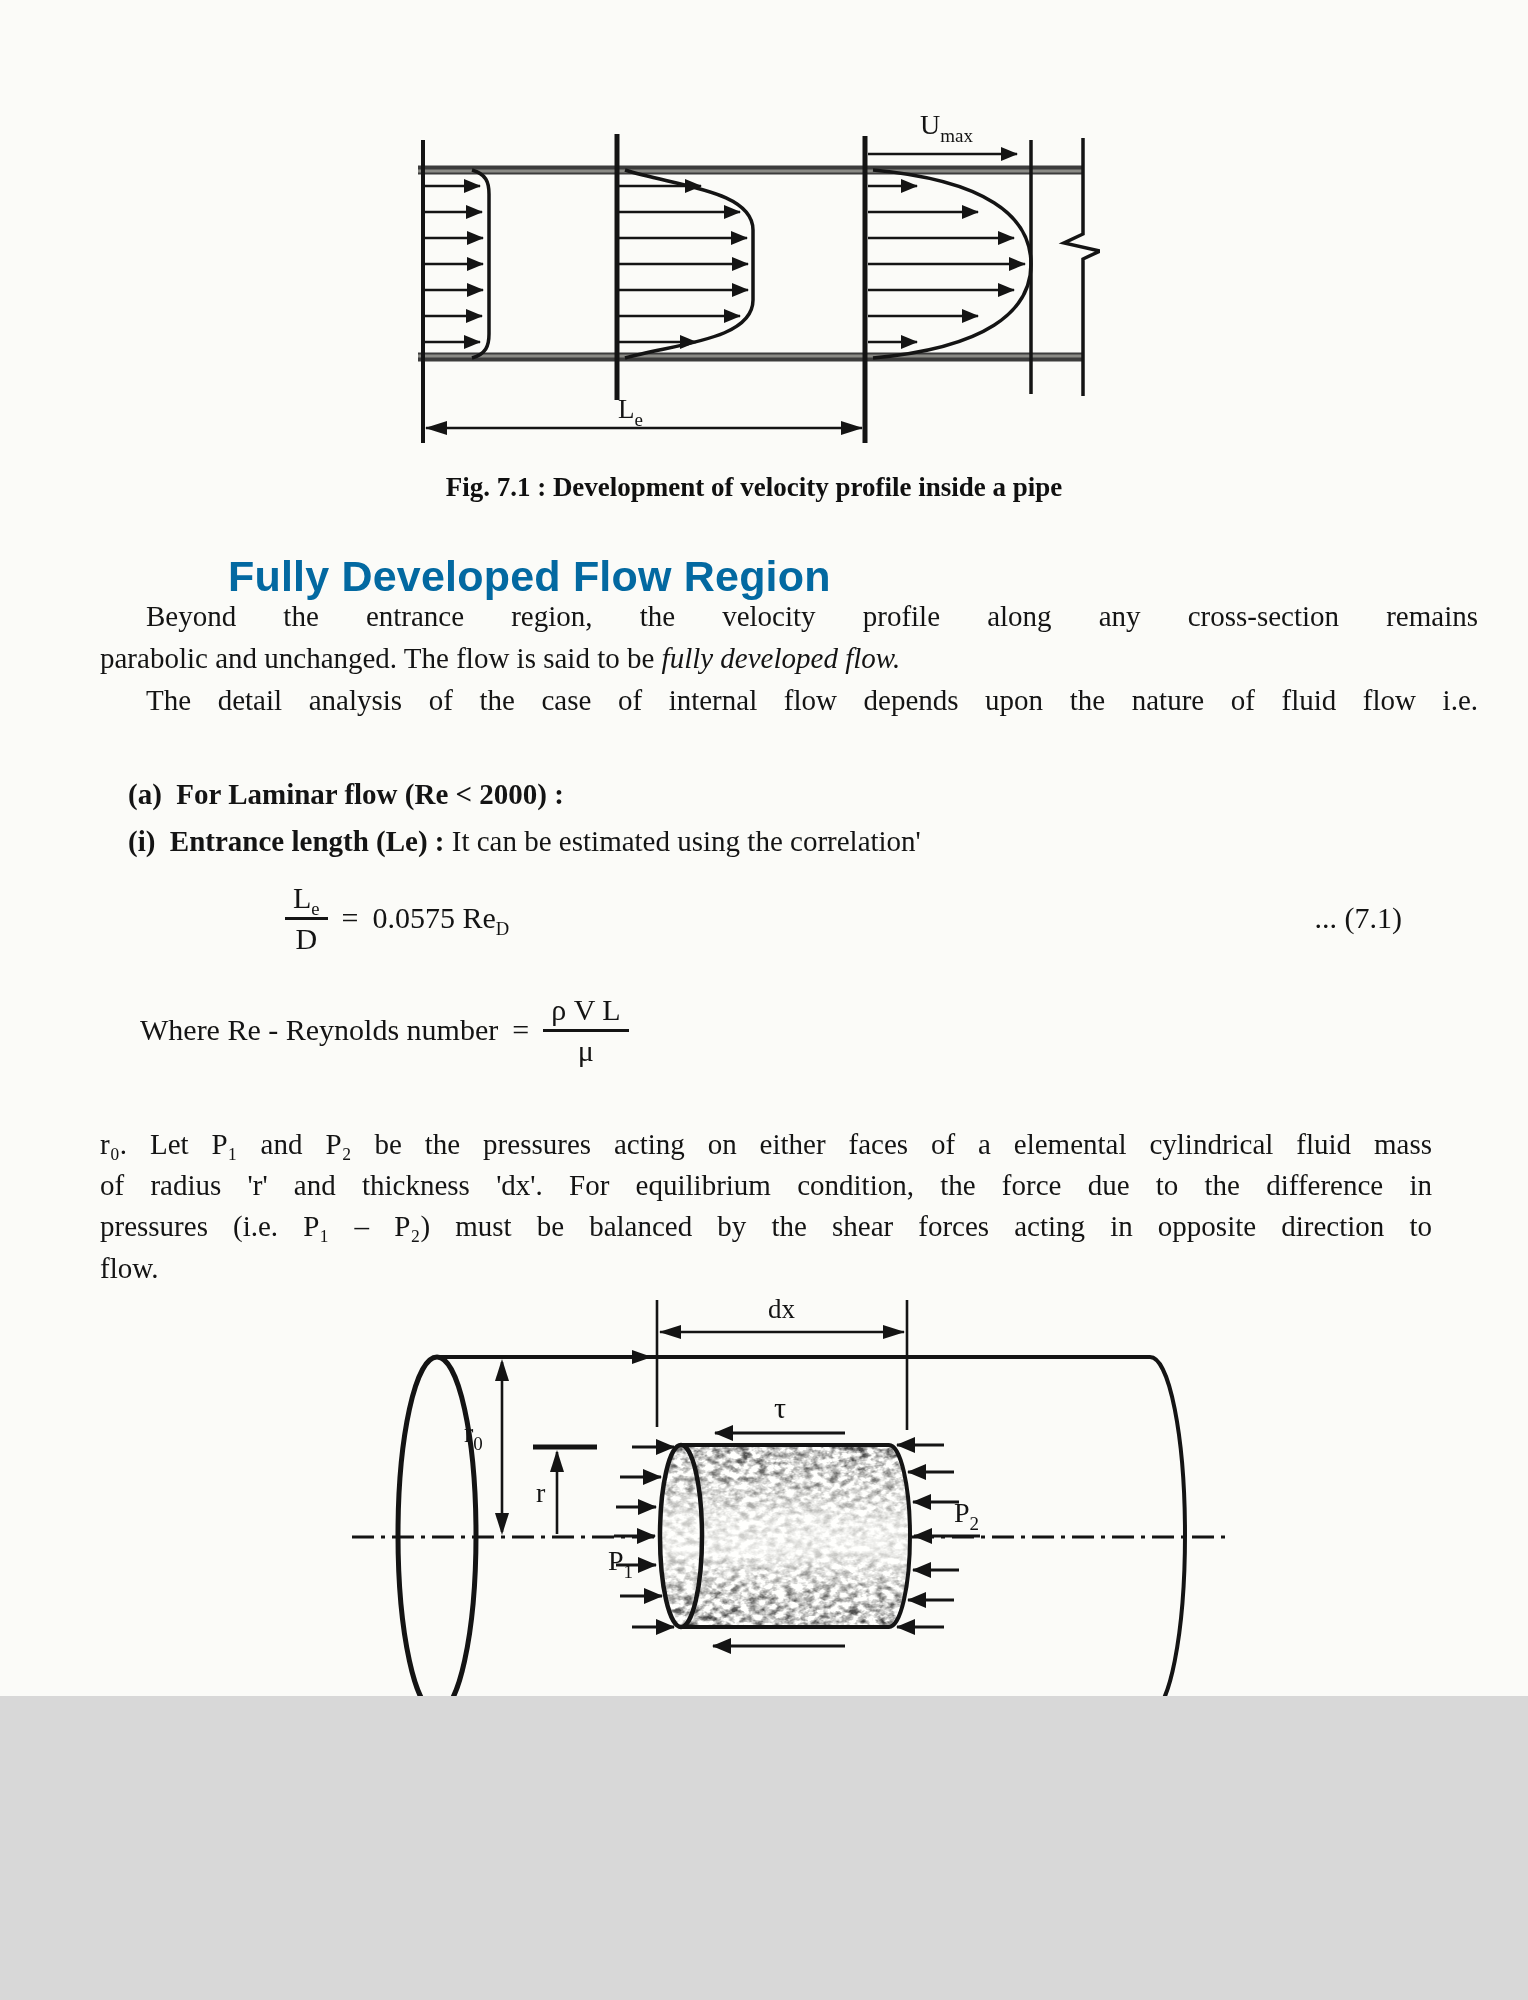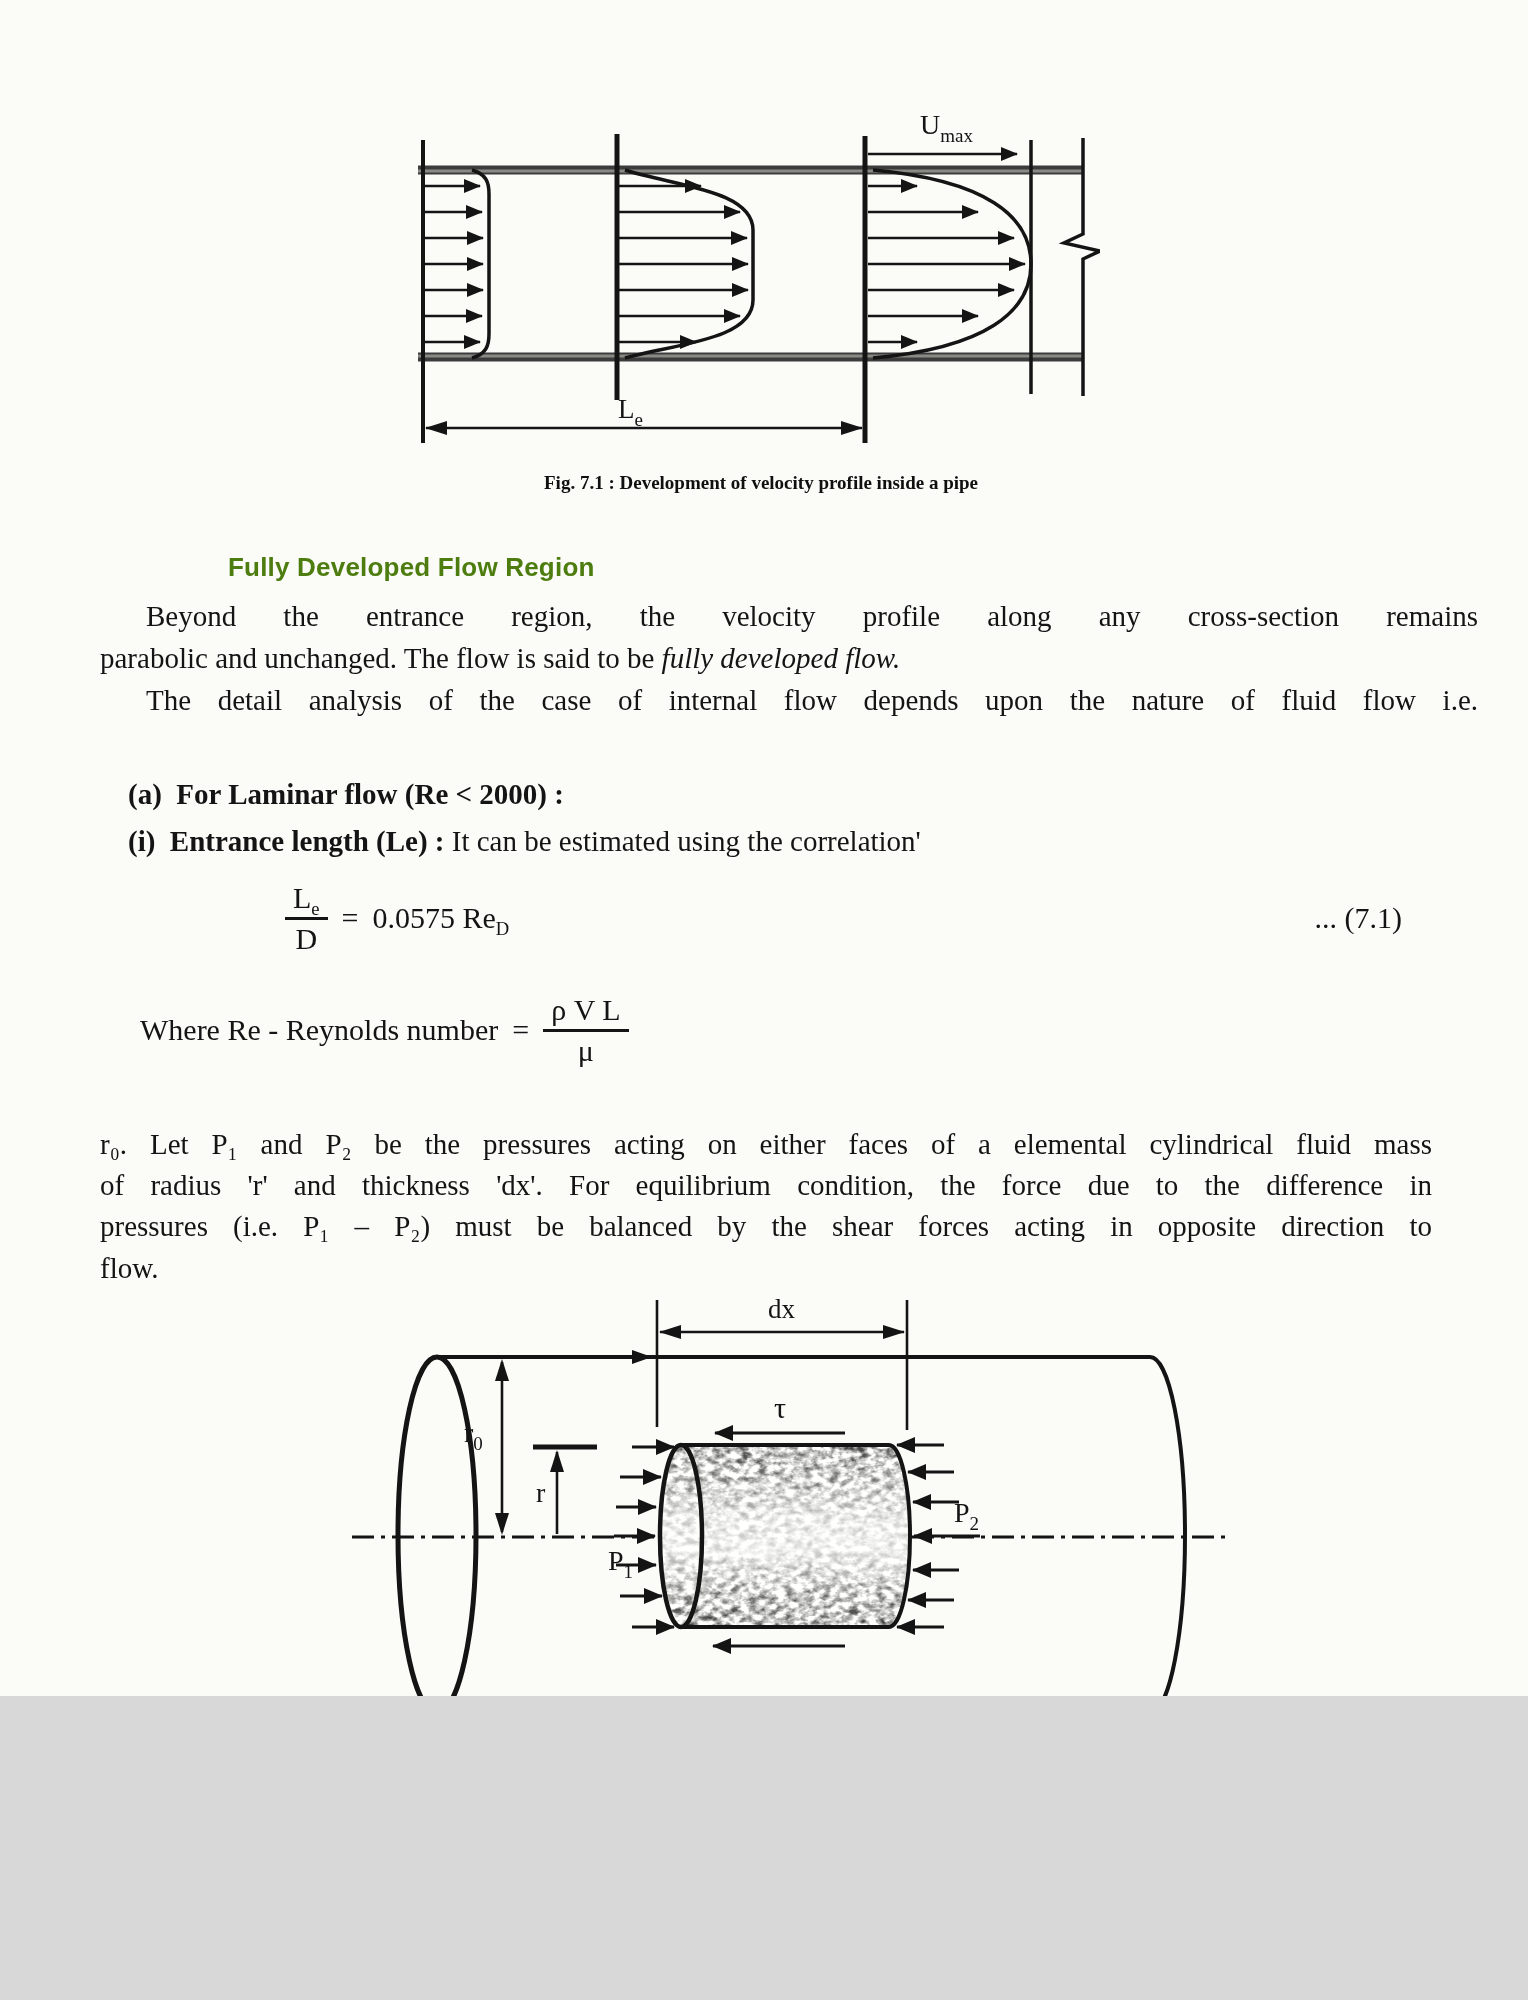--- a/index.html
+++ b/index.html
@@ -11,23 +11,23 @@
   .bodyline{position:absolute;left:100px;width:1332px;font-size:29px;line-height:40px;white-space:nowrap;}
   .jline{white-space:normal;text-align:justify;}
   .jline::after{content:"";display:inline-block;width:100%;height:0;}
   .indent1{padding-left:46px;}
   .indent2{padding-left:28px;}
   .b{font-weight:bold;}
   .it{font-style:italic;}
   sub{font-size:0.62em;line-height:0;vertical-align:-0.35em;}
   .heading{
     position:absolute;left:228px;top:552px;font-family:"Liberation Sans","DejaVu Sans",sans-serif;
-    font-weight:bold;font-size:26px;letter-spacing:0.2px;color:#4d7c0f;
+    font-weight:bold;font-size:43px;letter-spacing:0.2px;color:#0369a1;
   }
-  .caption{position:absolute;left:95px;width:1332px;text-align:center;font-weight:bold;font-size:19px;color:#101010;}
+  .caption{position:absolute;left:88px;width:1332px;text-align:center;font-weight:bold;font-size:27px;color:#101010;}
   .eqrow{position:absolute;left:100px;width:1332px;display:flex;align-items:center;font-size:30px;}
   .frac{display:inline-flex;flex-direction:column;align-items:center;line-height:1.05;}
   .frac .num{padding:0 8px 3px 8px;border-bottom:3px solid #141414;}
   .frac .den{padding-top:3px;}
   .eqsign{margin:0 14px;}
   .eqtag{position:absolute;right:30px;top:50%;transform:translateY(-50%);font-size:30px;}
   svg text{font-family:"Liberation Serif","DejaVu Serif",serif;fill:#141414;}
 </style>
 </head>
 <body>

